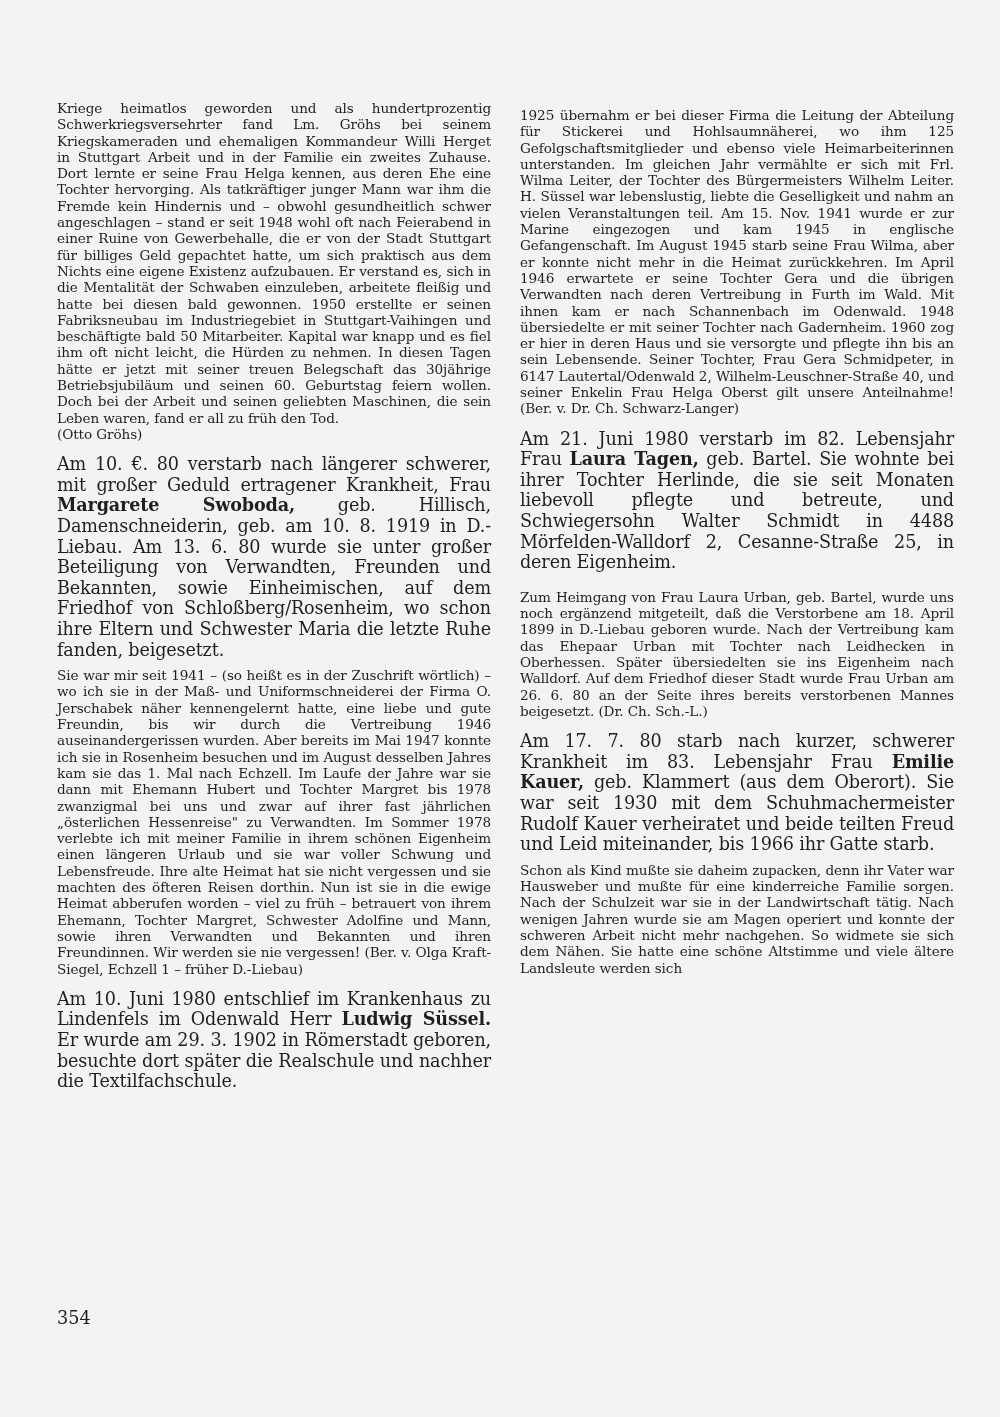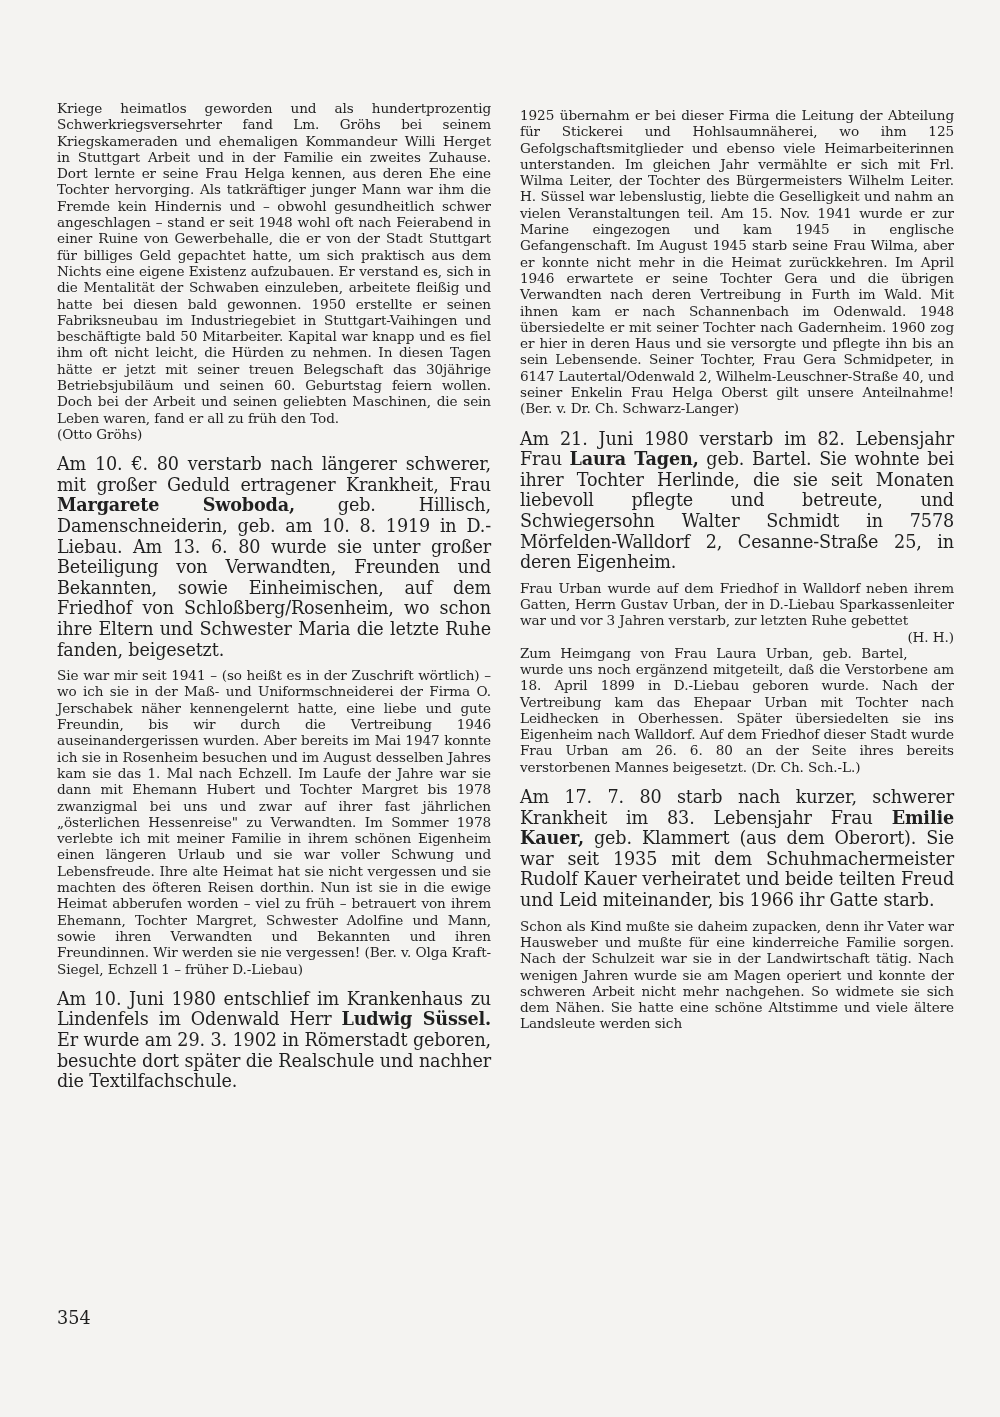--- a/index.html
+++ b/index.html
@@ -39,22 +39,21 @@
 
     <p class="large gap-l"><span>Am 10. €. 80 verstarb nach längerer schwerer, mit großer Geduld ertragener Krankheit, Frau </span><b>Margarete Swoboda,</b><span> geb. Hillisch, Damenschneiderin, geb. am 10. 8. 1919 in D.-Liebau. Am 13. 6. 80 wurde sie unter großer Beteiligung von Verwandten, Freunden und Bekannten, sowie Einheimischen, auf dem Friedhof von Schloßberg/Rosenheim, wo schon ihre Eltern und Schwester Maria die letzte Ruhe fanden, beigesetzt.</span></p>
     <p class="small gap-s">Sie war mir seit 1941 – (so heißt es in der Zuschrift wörtlich) – wo ich sie in der Maß- und Uniformschneiderei der Firma O. Jerschabek näher kennengelernt hatte, eine liebe und gute Freundin, bis wir durch die Vertreibung 1946 auseinandergerissen wurden. Aber bereits im Mai 1947 konnte ich sie in Rosenheim besuchen und im August desselben Jahres kam sie das 1. Mal nach Echzell. Im Laufe der Jahre war sie dann mit Ehemann Hubert und Tochter Margret bis 1978 zwanzigmal bei uns und zwar auf ihrer fast jährlichen „österlichen Hessenreise" zu Verwandten. Im Sommer 1978 verlebte ich mit meiner Familie in ihrem schönen Eigenheim einen längeren Urlaub und sie war voller Schwung und Lebensfreude. Ihre alte Heimat hat sie nicht vergessen und sie machten des öfteren Reisen dorthin. Nun ist sie in die ewige Heimat abberufen worden – viel zu früh – betrauert von ihrem Ehemann, Tochter Margret, Schwester Adolfine und Mann, sowie ihren Verwandten und Bekannten und ihren Freundinnen. Wir werden sie nie vergessen! (Ber. v. Olga Kraft-Siegel, Echzell 1 – früher D.-Liebau)</p>
 
     <p class="large gap-l"><span>Am 10. Juni 1980 entschlief im Krankenhaus zu Lindenfels im Odenwald Herr </span><b>Ludwig Süssel.</b><span> Er wurde am 29. 3. 1902 in Römerstadt geboren, besuchte dort später die Realschule und nachher die Textilfachschule.</span></p>
   </div>
 
   <div class="col col-right">
     <p class="small gap-s">1925 übernahm er bei dieser Firma die Leitung der Abteilung für Stickerei und Hohlsaumnäherei, wo ihm 125 Gefolgschaftsmitglieder und ebenso viele Heimarbeiterinnen unterstanden. Im gleichen Jahr vermählte er sich mit Frl. Wilma Leiter, der Tochter des Bürgermeisters Wilhelm Leiter. H. Süssel war lebenslustig, liebte die Geselligkeit und nahm an vielen Veranstaltungen teil. Am 15. Nov. 1941 wurde er zur Marine eingezogen und kam 1945 in englische Gefangenschaft. Im August 1945 starb seine Frau Wilma, aber er konnte nicht mehr in die Heimat zurückkehren. Im April 1946 erwartete er seine Tochter Gera und die übrigen Verwandten nach deren Vertreibung in Furth im Wald. Mit ihnen kam er nach Schannenbach im Odenwald. 1948 übersiedelte er mit seiner Tochter nach Gadernheim. 1960 zog er hier in deren Haus und sie versorgte und pflegte ihn bis an sein Lebensende. Seiner Tochter, Frau Gera Schmidpeter, in 6147 Lautertal/Odenwald 2, Wilhelm-Leuschner-Straße 40, und seiner Enkelin Frau Helga Oberst gilt unsere Anteilnahme! (Ber. v. Dr. Ch. Schwarz-Langer)</p>
 
-    <p class="large gap-l"><span>Am 21. Juni 1980 verstarb im 82. Lebensjahr Frau </span><b>Laura Tagen,</b><span> geb. Bartel. Sie wohnte bei ihrer Tochter Herlinde, die sie seit Monaten liebevoll pflegte und betreute, und Schwiegersohn Walter Schmidt in 7578 Mörfelden-Walldorf 2, Cesanne-Straße 25, in deren Eigenheim.</span></p>
-    <p class="small gap-s"><span>Frau Urban wurde auf dem Friedhof in Walldorf neben ihrem Gatten, Herrn Gustav Urban, der in D.-Liebau Sparkassenleiter war und vor 3 Jahren verstarb, zur letzten Ruhe gebettet</span> <span class="sig-inline">(H. H.)</span></p>
+    <p class="large gap-l"><span>Am 21. Juni 1980 verstarb im 82. Lebensjahr Frau </span><b>Laura Tagen,</b><span> geb. Bartel. Sie wohnte bei ihrer Tochter Herlinde, die sie seit Monaten liebevoll pflegte und betreute, und Schwiegersohn Walter Schmidt in 4488 Mörfelden-Walldorf 2, Cesanne-Straße 25, in deren Eigenheim.</span></p>
     <p class="small gap-m">Zum Heimgang von Frau Laura Urban, geb. Bartel, wurde uns noch ergänzend mitgeteilt, daß die Verstorbene am 18. April 1899 in D.-Liebau geboren wurde. Nach der Vertreibung kam das Ehepaar Urban mit Tochter nach Leidhecken in Oberhessen. Später übersiedelten sie ins Eigenheim nach Walldorf. Auf dem Friedhof dieser Stadt wurde Frau Urban am 26. 6. 80 an der Seite ihres bereits verstorbenen Mannes beigesetzt. (Dr. Ch. Sch.-L.)</p>
 
-    <p class="large gap-l"><span>Am 17. 7. 80 starb nach kurzer, schwerer Krankheit im 83. Lebensjahr Frau </span><b>Emilie Kauer,</b><span> geb. Klammert (aus dem Oberort). Sie war seit 1935 mit dem Schuhmachermeister Rudolf Kauer verheiratet und beide teilten Freud und Leid miteinander, bis 1966 ihr Gatte starb.</span></p>
+    <p class="large gap-l"><span>Am 17. 7. 80 starb nach kurzer, schwerer Krankheit im 83. Lebensjahr Frau </span><b>Emilie Kauer,</b><span> geb. Klammert (aus dem Oberort). Sie war seit 1930 mit dem Schuhmachermeister Rudolf Kauer verheiratet und beide teilten Freud und Leid miteinander, bis 1966 ihr Gatte starb.</span></p>
     <p class="small gap-s">Schon als Kind mußte sie daheim zupacken, denn ihr Vater war Hausweber und mußte für eine kinderreiche Familie sorgen. Nach der Schulzeit war sie in der Landwirtschaft tätig. Nach wenigen Jahren wurde sie am Magen operiert und konnte der schweren Arbeit nicht mehr nachgehen. So widmete sie sich dem Nähen. Sie hatte eine schöne Altstimme und viele ältere Landsleute werden sich</p>
   </div>
 
   <div class="page-number">354</div>
 </div>
 
 </body></html>

